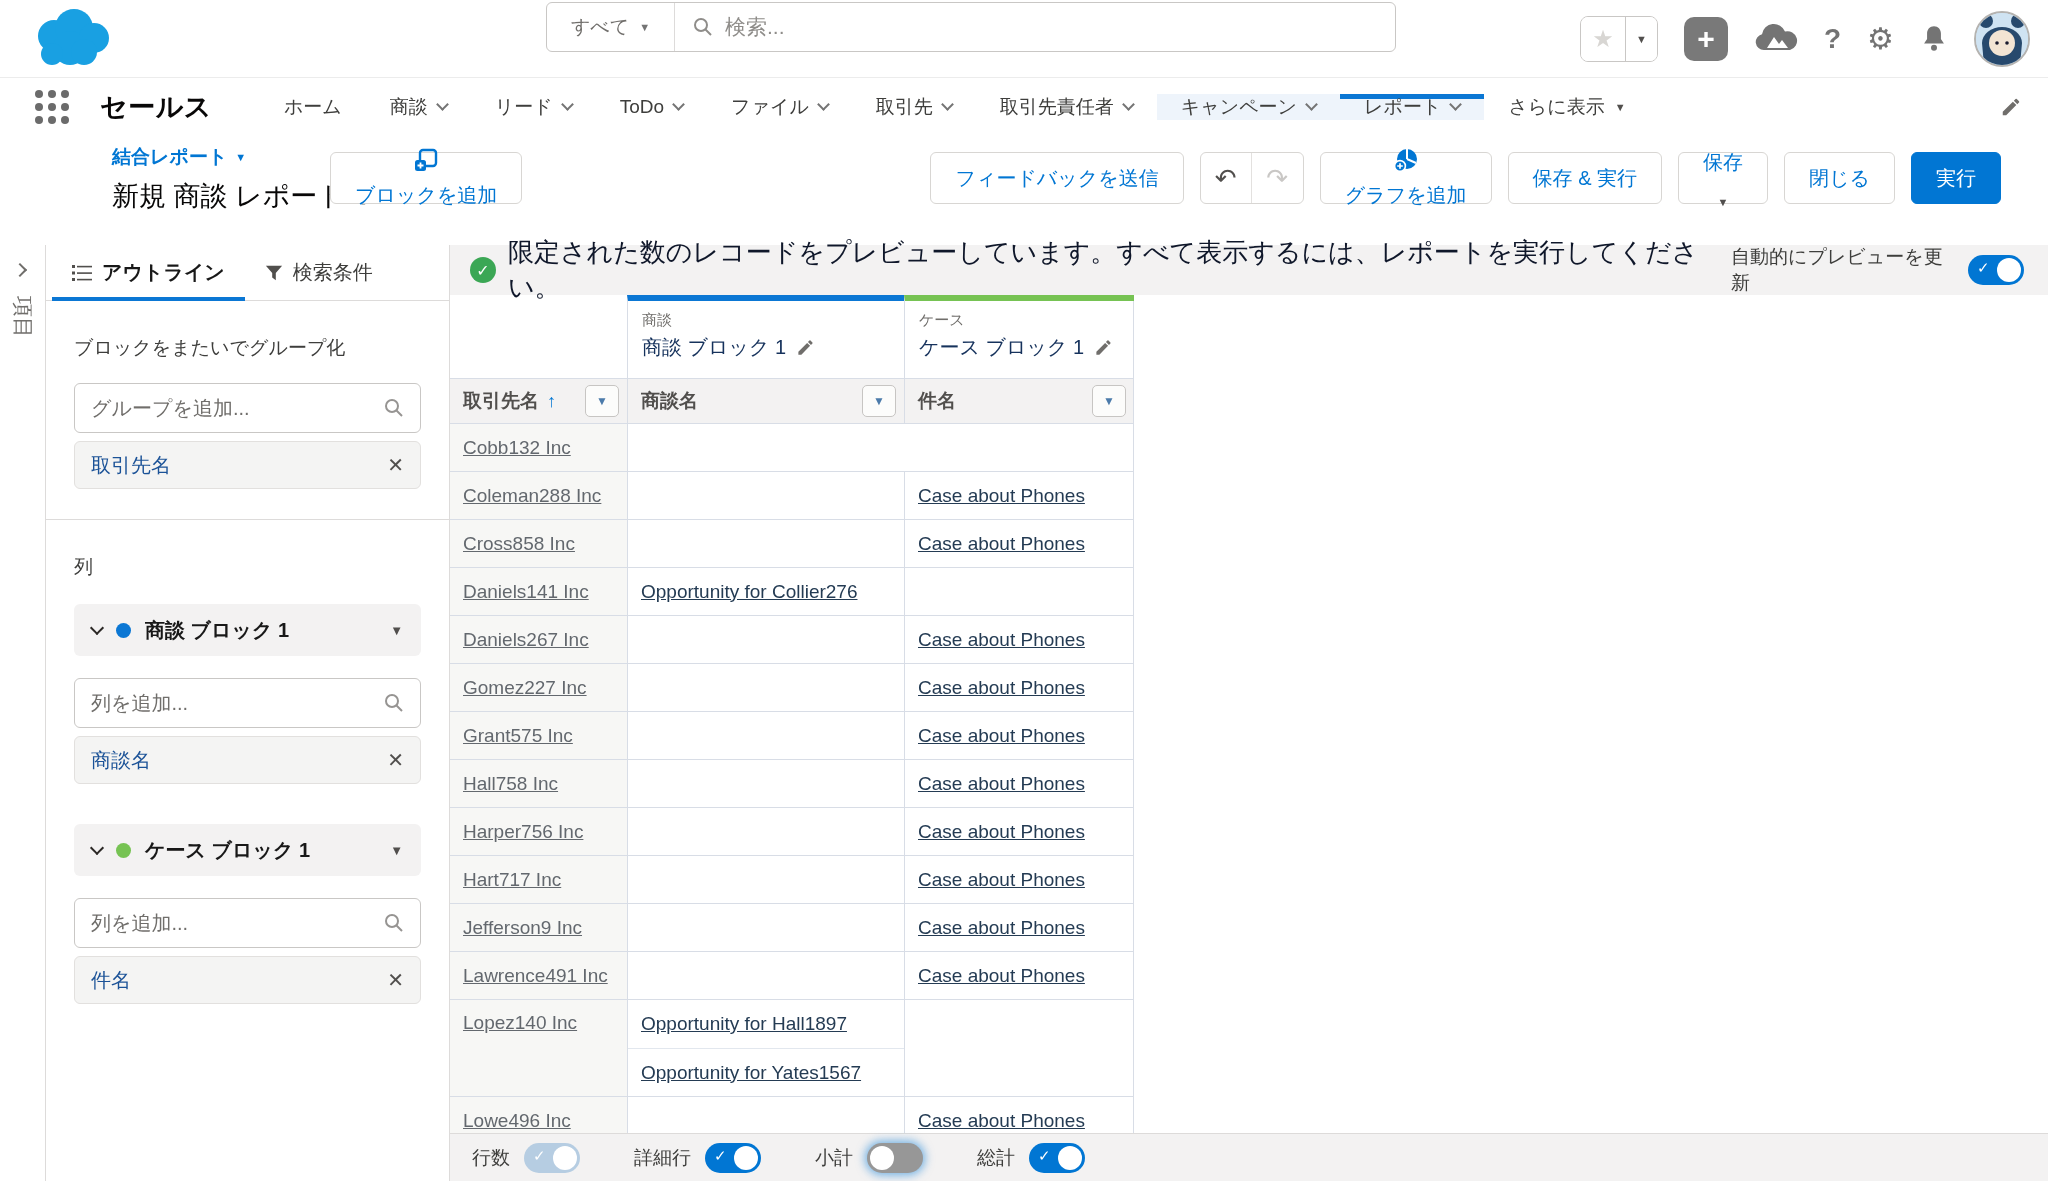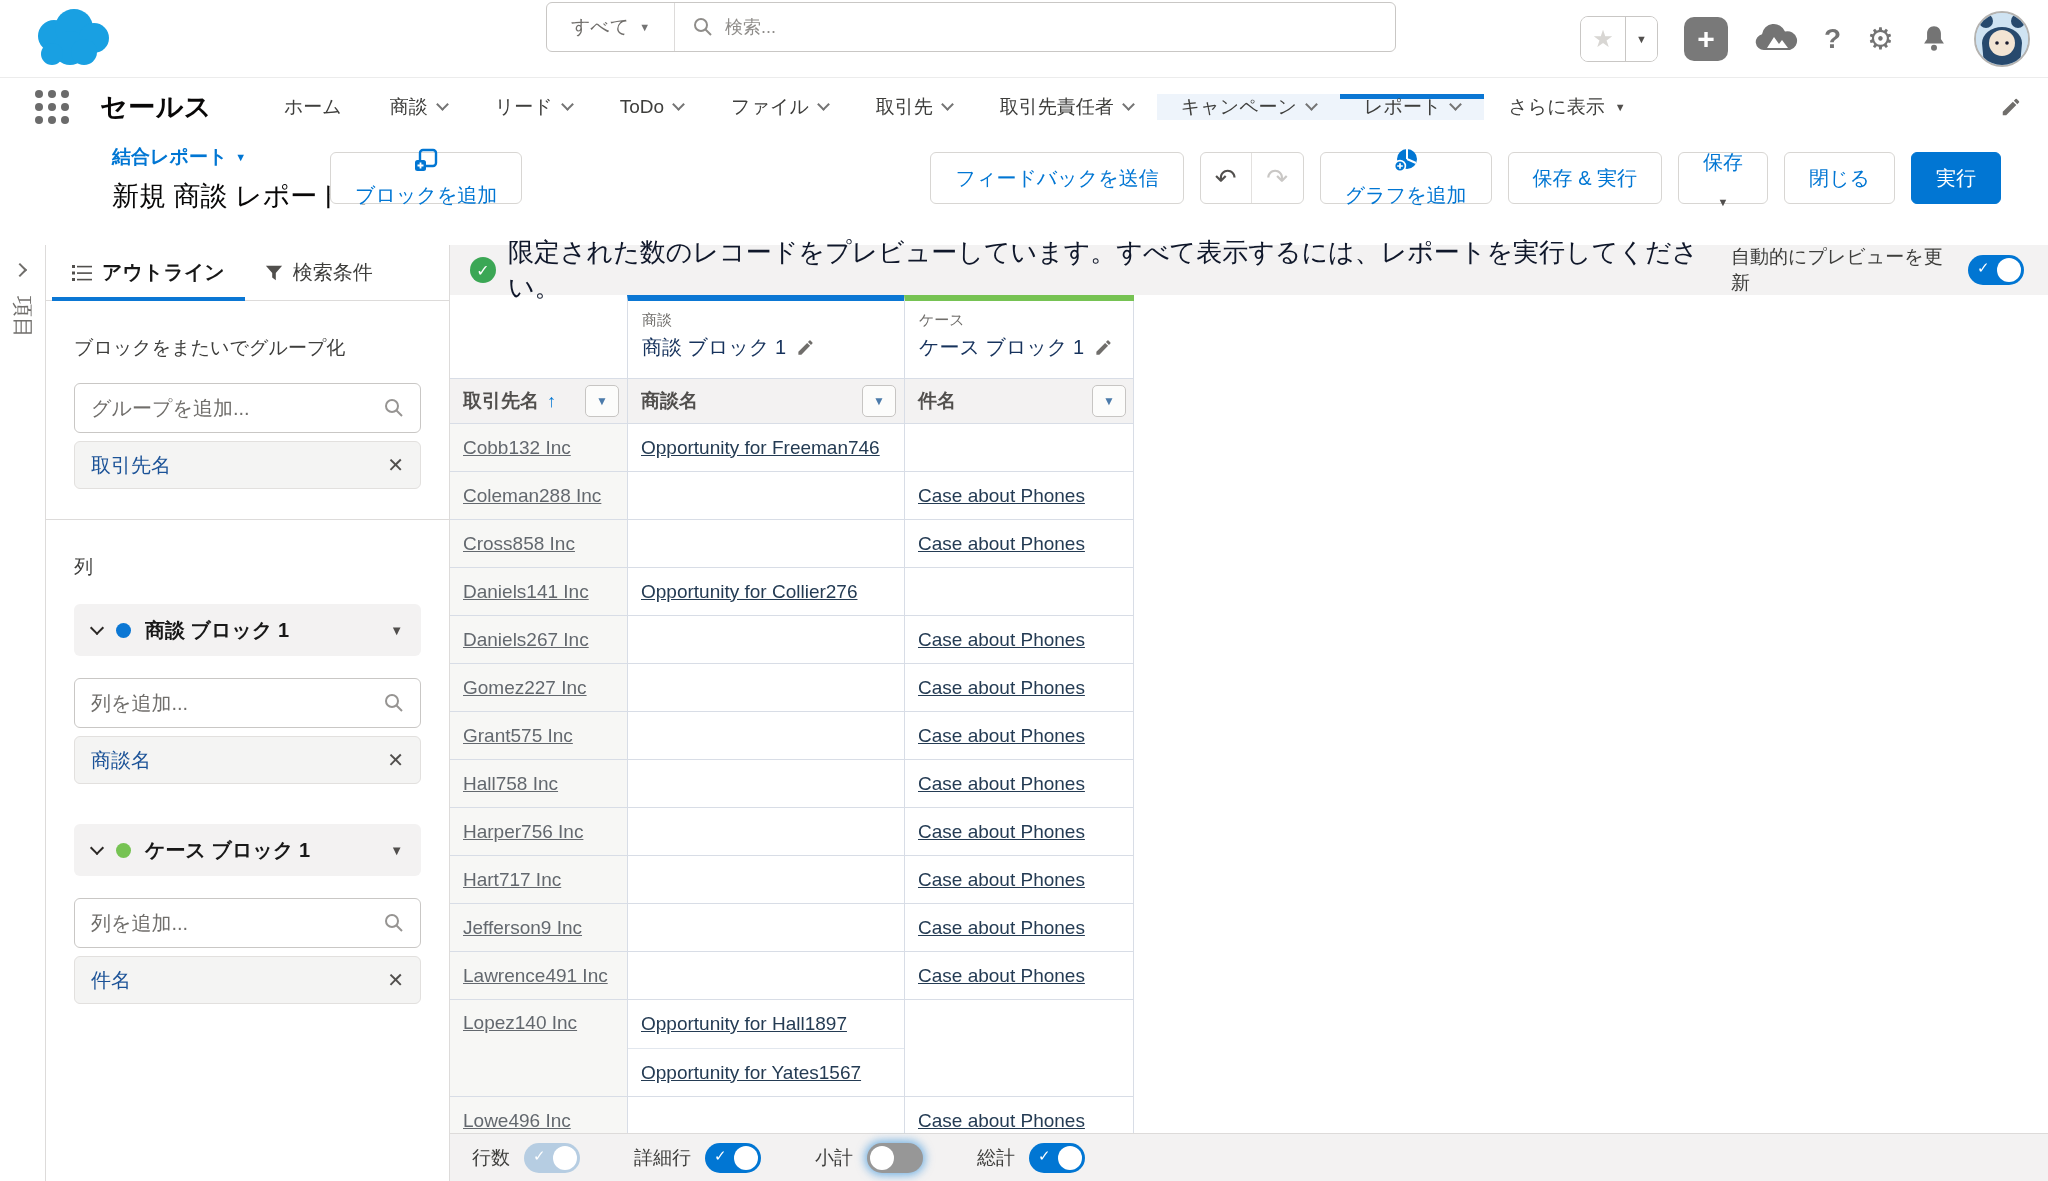--- a/index.html
+++ b/index.html
@@ -6,21 +6,21 @@
   body { background:#e8e8e8; font-family:"Liberation Sans", sans-serif; }
   .screen { position:relative; width:2048px; height:1181px; background:#fff; overflow:hidden; color:#181818; }
 
   
   .utility-bar { position:absolute; left:0; top:0; width:2048px; height:78px; background:#fff; border-bottom:1px solid #ececec; }
   .cloud-logo { position:absolute; left:24px; top:6px; }
   .search-wrap { position:absolute; left:546px; top:2px; width:850px; height:50px; border:1px solid #c9c7c5; border-radius:6px; display:flex; align-items:center; background:#fff; }
   .search-scope { width:128px; height:100%; display:flex; align-items:center; justify-content:center; gap:10px; border-right:1px solid #dddbda; color:#706e6b; font-size:19px; cursor:pointer; }
   .search-scope .tri { font-size:11px; color:#747474; }
   .search-input-zone { flex:1; display:flex; align-items:center; gap:12px; padding:0 18px; }
-  .search-input-zone input { border:none; outline:none; flex:1; font-size:18px; font-family:inherit; color:#6d28d9; background:transparent; }
+  .search-input-zone input { border:none; outline:none; flex:1; font-size:21px; font-family:inherit; color:#6d28d9; background:transparent; }
   .search-input-zone input::placeholder { color:#8f8d8a; }
   .util-icons { position:absolute; right:18px; top:0; height:78px; display:flex; align-items:center; gap:26px; }
   .fav-group { display:flex; height:46px; border:1px solid #c9c7c5; border-radius:8px; overflow:hidden; }
   .fav-star { width:44px; display:flex; align-items:center; justify-content:center; color:#d8d6d3; font-size:24px; background:#fff; }
   .fav-drop { width:32px; display:flex; align-items:center; justify-content:center; border-left:1px solid #c9c7c5; background:#fff; color:#514f4d; font-size:11px; }
   .plus-tile { width:44px; height:44px; border-radius:10px; background:#797979; color:#fff; font-size:30px; font-weight:bold; display:flex; align-items:center; justify-content:center; line-height:1; }
   .help-glyph { font-size:28px; font-weight:bold; color:#747474; }
   .gear-glyph { font-size:30px; color:#747474; line-height:1; }
   .avatar { width:56px; height:56px; border-radius:50%; border:2px solid #b5b3b0; overflow:hidden; background:#cfe3f2; }
 
@@ -454,21 +454,20 @@
           <span class="filter-btn">▼</span>
         </div>
         <div class="colhdr-cell">
           <span>件名</span>
           <span class="filter-btn">▼</span>
         </div>
       </div>
       <div class="t-body">
           <div class="t-row">
             <div class="t-cell t-group">Cobb132 Inc</div>
-            <div class="t-cell">Opportunity for Freeman746</div>
             <div class="t-cell"></div>
           </div>
           <div class="t-row">
             <div class="t-cell t-group">Coleman288 Inc</div>
             <div class="t-cell"></div>
             <div class="t-cell">Case about Phones</div>
           </div>
           <div class="t-row">
             <div class="t-cell t-group">Cross858 Inc</div>
             <div class="t-cell"></div>

